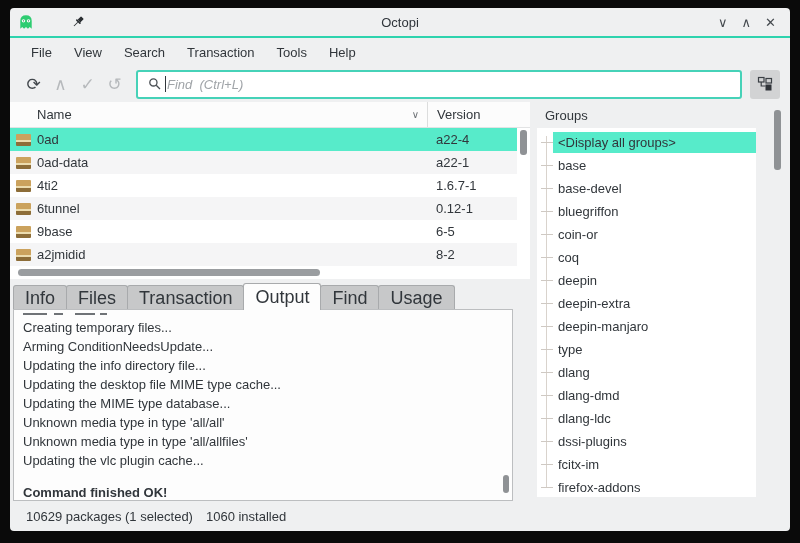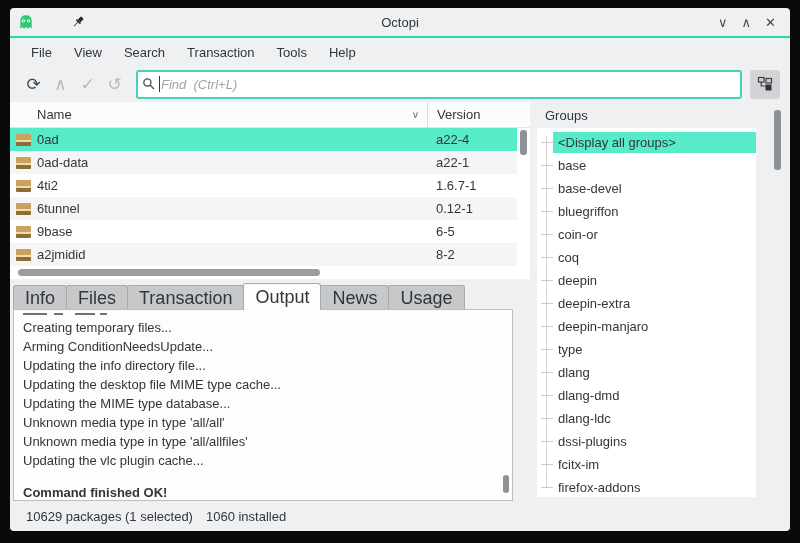--- a/index.html
+++ b/index.html
@@ -23,21 +23,21 @@
              padding-left: 10px; }
   .menu-item { padding: 4px 11px; font-size: 13px; }
   
   .toolbar { height: 36px; flex: 0 0 36px; display: flex; align-items: center; padding: 0 10px; }
   .tool-btn { width: 27px; height: 27px; display: flex; align-items: center;
               justify-content: center; font-size: 17px; }
   .tool-btn.enabled { color: #43484d; }
   .tool-btn.disabled { color: #b6b9bc; }
   .search-wrap { flex: 1; height: 29px; margin: 0 8px; background: #ffffff;
                  border: 2px solid #46d2b8; border-radius: 3px; display: flex;
-                 align-items: center; padding: 0 4px; }
+                 align-items: center; padding: 0 10px; }
   .search-wrap svg { flex: 0 0 14px; margin-right: 3px; }
   .caret { width: 1px; height: 16px; background: #31363b; margin-right: 1px; }
   .search-input { border: none; outline: none; flex: 1; font-size: 13px;
                   font-family: "Liberation Sans", sans-serif; background: transparent; color:#31363b; }
   .search-input::placeholder { color: #a0a4a8; font-style: italic; }
   .grid-btn { width: 30px; height: 29px; background: #d2d3d4; border-radius: 3px;
               display: flex; align-items: center; justify-content: center; }
   
   .main { flex: 1; display: flex; min-height: 0; }
   .left-panel { width: 520px; flex: 0 0 520px; display: flex; flex-direction: column; }
@@ -227,21 +227,21 @@
             <span class="hscroll-thumb"></span>
           </div>
           <span class="vscroll-table"></span>
         </div>
 
         <div class="tabbar">
           <span class="tab">Info</span>
           <span class="tab">Files</span>
           <span class="tab">Transaction</span>
           <span class="tab active">Output</span>
-          <span class="tab">News</span>
+          <span class="tab">Find</span>
           <span class="tab">Usage</span>
         </div>
 
         <div class="output">
           <div class="clipped-line">
             <span style="width:24px;margin-right:7px"></span><span style="width:9px;margin-right:12px"></span><span style="width:20px;margin-right:5px"></span><span style="width:7px"></span>
           </div>
           <div class="out-line">Creating temporary files...</div>
           <div class="out-line">Arming ConditionNeedsUpdate...</div>
           <div class="out-line">Updating the info directory file...</div>

